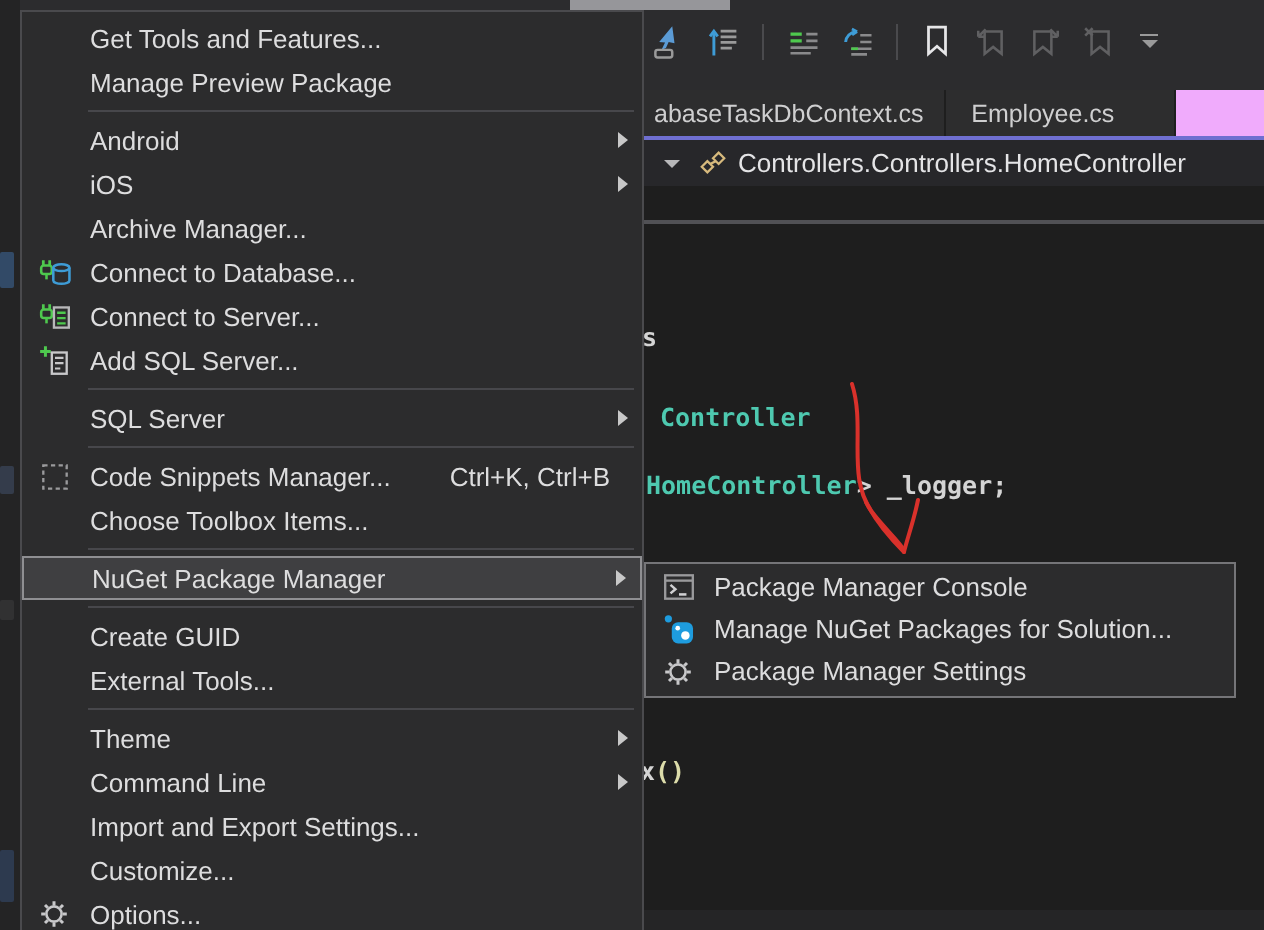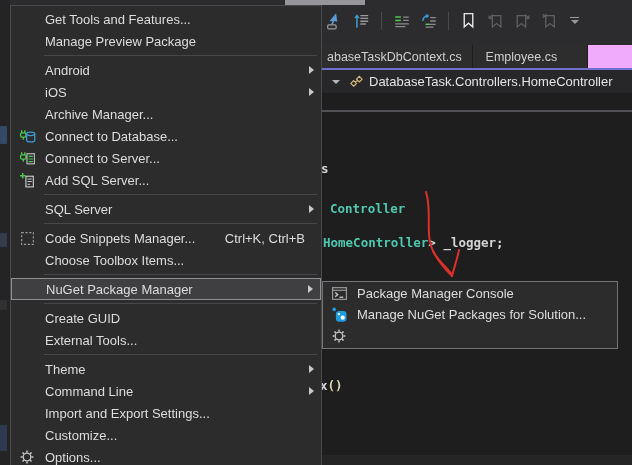--- a/index.html
+++ b/index.html
@@ -145,21 +145,21 @@
 
   <div class="breadcrumb">
     <span class="bc-chevron"></span>
     <span class="bc-icon">
       <svg width="15" height="15" viewBox="0 0 16 16">
         <path d="M2 10 l3-3 3 3 -3 3z" fill="none" stroke="#D7BA7D" stroke-width="1.2"></path>
         <path d="M8 5.5 l3-3 3 3 -3 3z" fill="none" stroke="#D7BA7D" stroke-width="1.2"></path>
         <path d="M6.5 8.5 L9.5 7" stroke="#D7BA7D" stroke-width="1.2"></path>
       </svg>
     </span>
-    <span>DatabaseTask.Controllers.HomeController</span>
+    <span>Controllers.Controllers.HomeController</span>
   </div>
 
   <div class="editor">
     <div class="hline"></div>
     <div class="code" style="left:-1px;top:69px;"><span>s</span></div>
     <div class="code" style="left:8px;top:109px;"><span class="t-type">Controller</span></div>
     <div class="code" style="left:1px;top:143px;"><span class="t-type">HomeController</span><span>&gt; _logger;</span></div>
     <div class="code" style="left:-2px;top:286px;"><span>x</span><span class="t-paren">()</span></div>
     <div class="bottom-strip"></div>
   </div>
@@ -320,20 +320,21 @@
       <span class="smi-label">Manage NuGet Packages for Solution...</span>
     </div>
     <div class="smi">
       <span class="smi-ic">
         <svg width="16" height="16" viewBox="0 0 16 16">
           <circle cx="8" cy="8" r="3.8" fill="none" stroke="#C8C8CA" stroke-width="1.3"></circle>
           <path d="M8 1.6 v2 M8 12.4 v2 M1.6 8 h2 M12.4 8 h2 M3.5 3.5 l1.4 1.4 M11.1 11.1 l1.4 1.4 M12.5 3.5 l-1.4 1.4 M4.9 11.1 l-1.4 1.4" stroke="#C8C8CA" stroke-width="1.5"></path>
           <circle cx="8" cy="8" r="1.2" fill="#2C2C2D" stroke="none"></circle>
         </svg>
       </span>
+      <span class="smi-label">Package Manager Settings</span>
     </div>
   </div>
 
   <svg class="red-arrow" width="632" height="465" viewBox="0 0 632 465">
     <g stroke="#D9312B" stroke-width="2" fill="none" stroke-linecap="round">
       <path d="M426 192 C433 214 423 238 436 256 C442 264 449 270 452 275"></path>
       <path d="M433 251 C438 261 446 270 452 276"></path>
       <path d="M459 250 C457 260 454 268 452 276"></path>
     </g>
   </svg>

